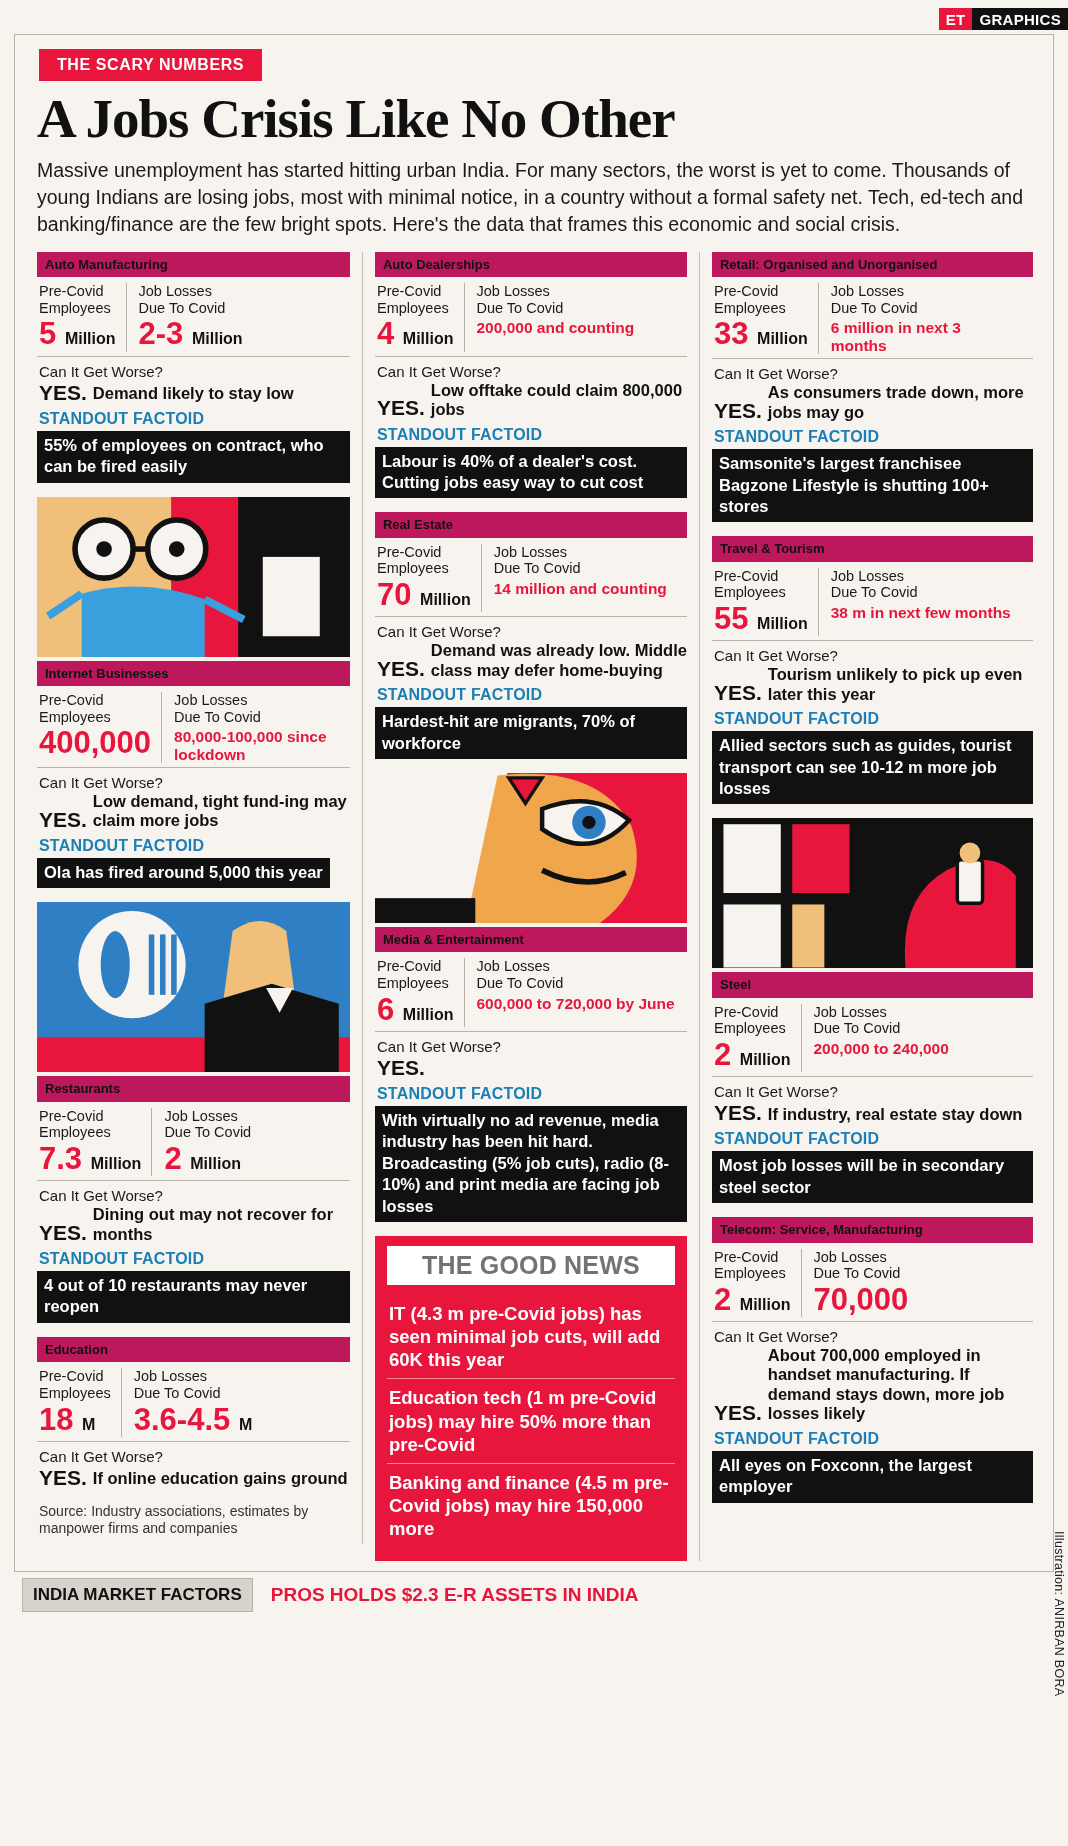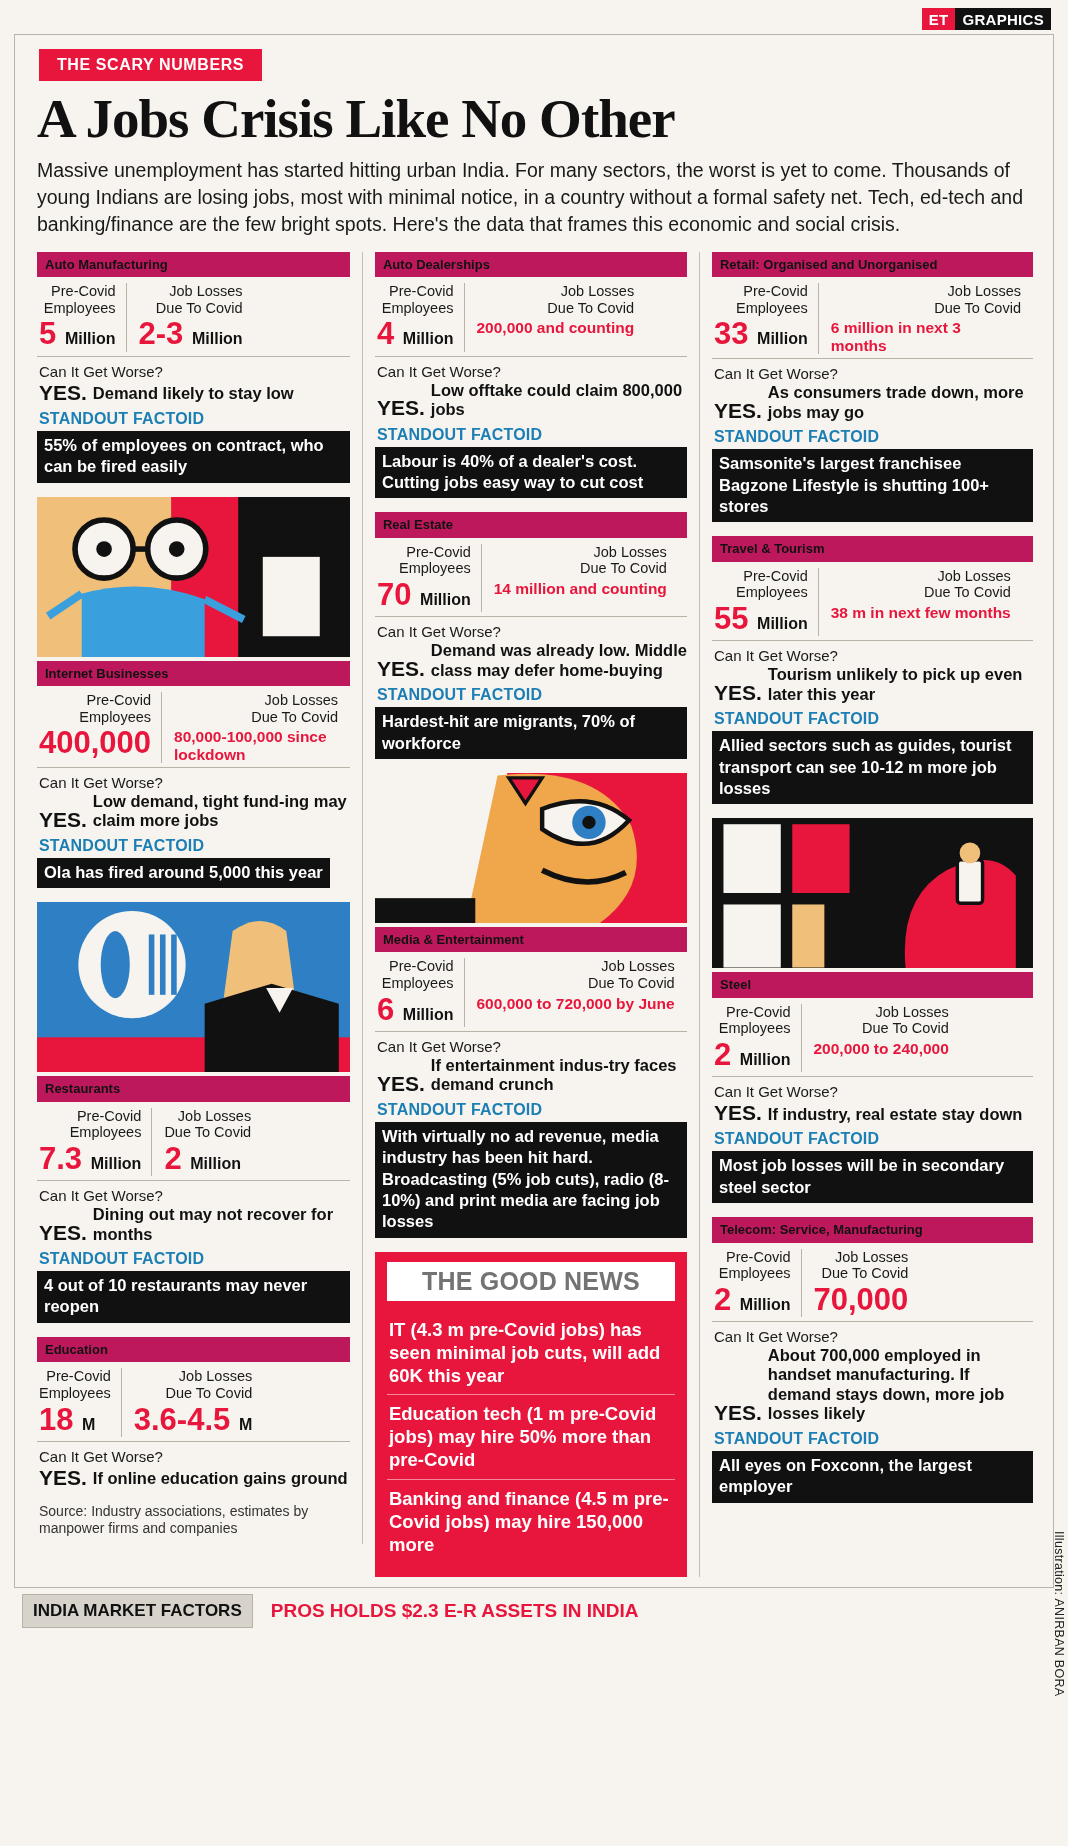--- a/index.html
+++ b/index.html
@@ -13,21 +13,21 @@
     position:relative;
     width:1068px;
     min-height:1846px;
     background:#f7f4ef;
     box-sizing:border-box;
     padding:10px 14px 0 14px;
   }
   
   .et-tag{
     position:absolute;
-    top:8px; right:17px;
+    top:8px; right:0;
     display:flex; align-items:stretch;
     height:22px;
     font-weight:bold;
     font-size:15px;
     letter-spacing:.3px;
   }
   .et-tag .et{
     background:#e8163c; color:#fff; padding:2px 7px 2px 7px;
     display:flex;align-items:center;
   }
@@ -91,21 +91,20 @@
     display:flex;
     border-bottom:1px solid #b9b2a6;
     padding:6px 2px 4px 2px;
   }
   .num-block{padding-right:10px;}
   .num-block.right{padding-left:12px;border-left:1px solid #b9b2a6;}
   .num-label{
     font-size:14.5px;
     line-height:1.15;
     color:#1a1a1a;
-    text-align:right;
   }
   .num-val{
     color:#e8163c;
     font-weight:bold;
     font-size:31px;
     line-height:1.1;
     margin-top:1px;
     white-space:nowrap;
   }
   .num-val .unit{font-size:16px;font-weight:bold;color:#111;}
@@ -441,21 +440,20 @@
             </div>
             <div class="num-block right">
               <div class="num-label">Job Losses</div>
               <div class="num-label">Due To Covid</div>
               <div class="num-val small">600,000 to 720,000 by June</div>
             </div>
           </div>
           <div class="worse-q">Can It Get Worse?</div>
           <div class="worse-a">
             <span class="yes">YES.</span>
-            <span class="worse-text">If entertainment indus-try faces demand crunch</span>
           </div>
           <div class="factoid-label">STANDOUT FACTOID</div>
           <div class="factoid">With virtually no ad revenue, media industry has been hit hard. Broadcasting (5% job cuts), radio (8-10%) and print media are facing job losses</div>
         </div>
 
         <div class="goodnews">
           <h3>THE GOOD NEWS</h3>
           <div class="gn-item">IT (4.3 m pre-Covid jobs) has seen minimal job cuts, will add 60K this year</div>
           <div class="gn-item">Education tech (1 m pre-Covid jobs) may hire 50% more than pre-Covid</div>
           <div class="gn-item">Banking and finance (4.5 m pre-Covid jobs) may hire 150,000 more</div>

